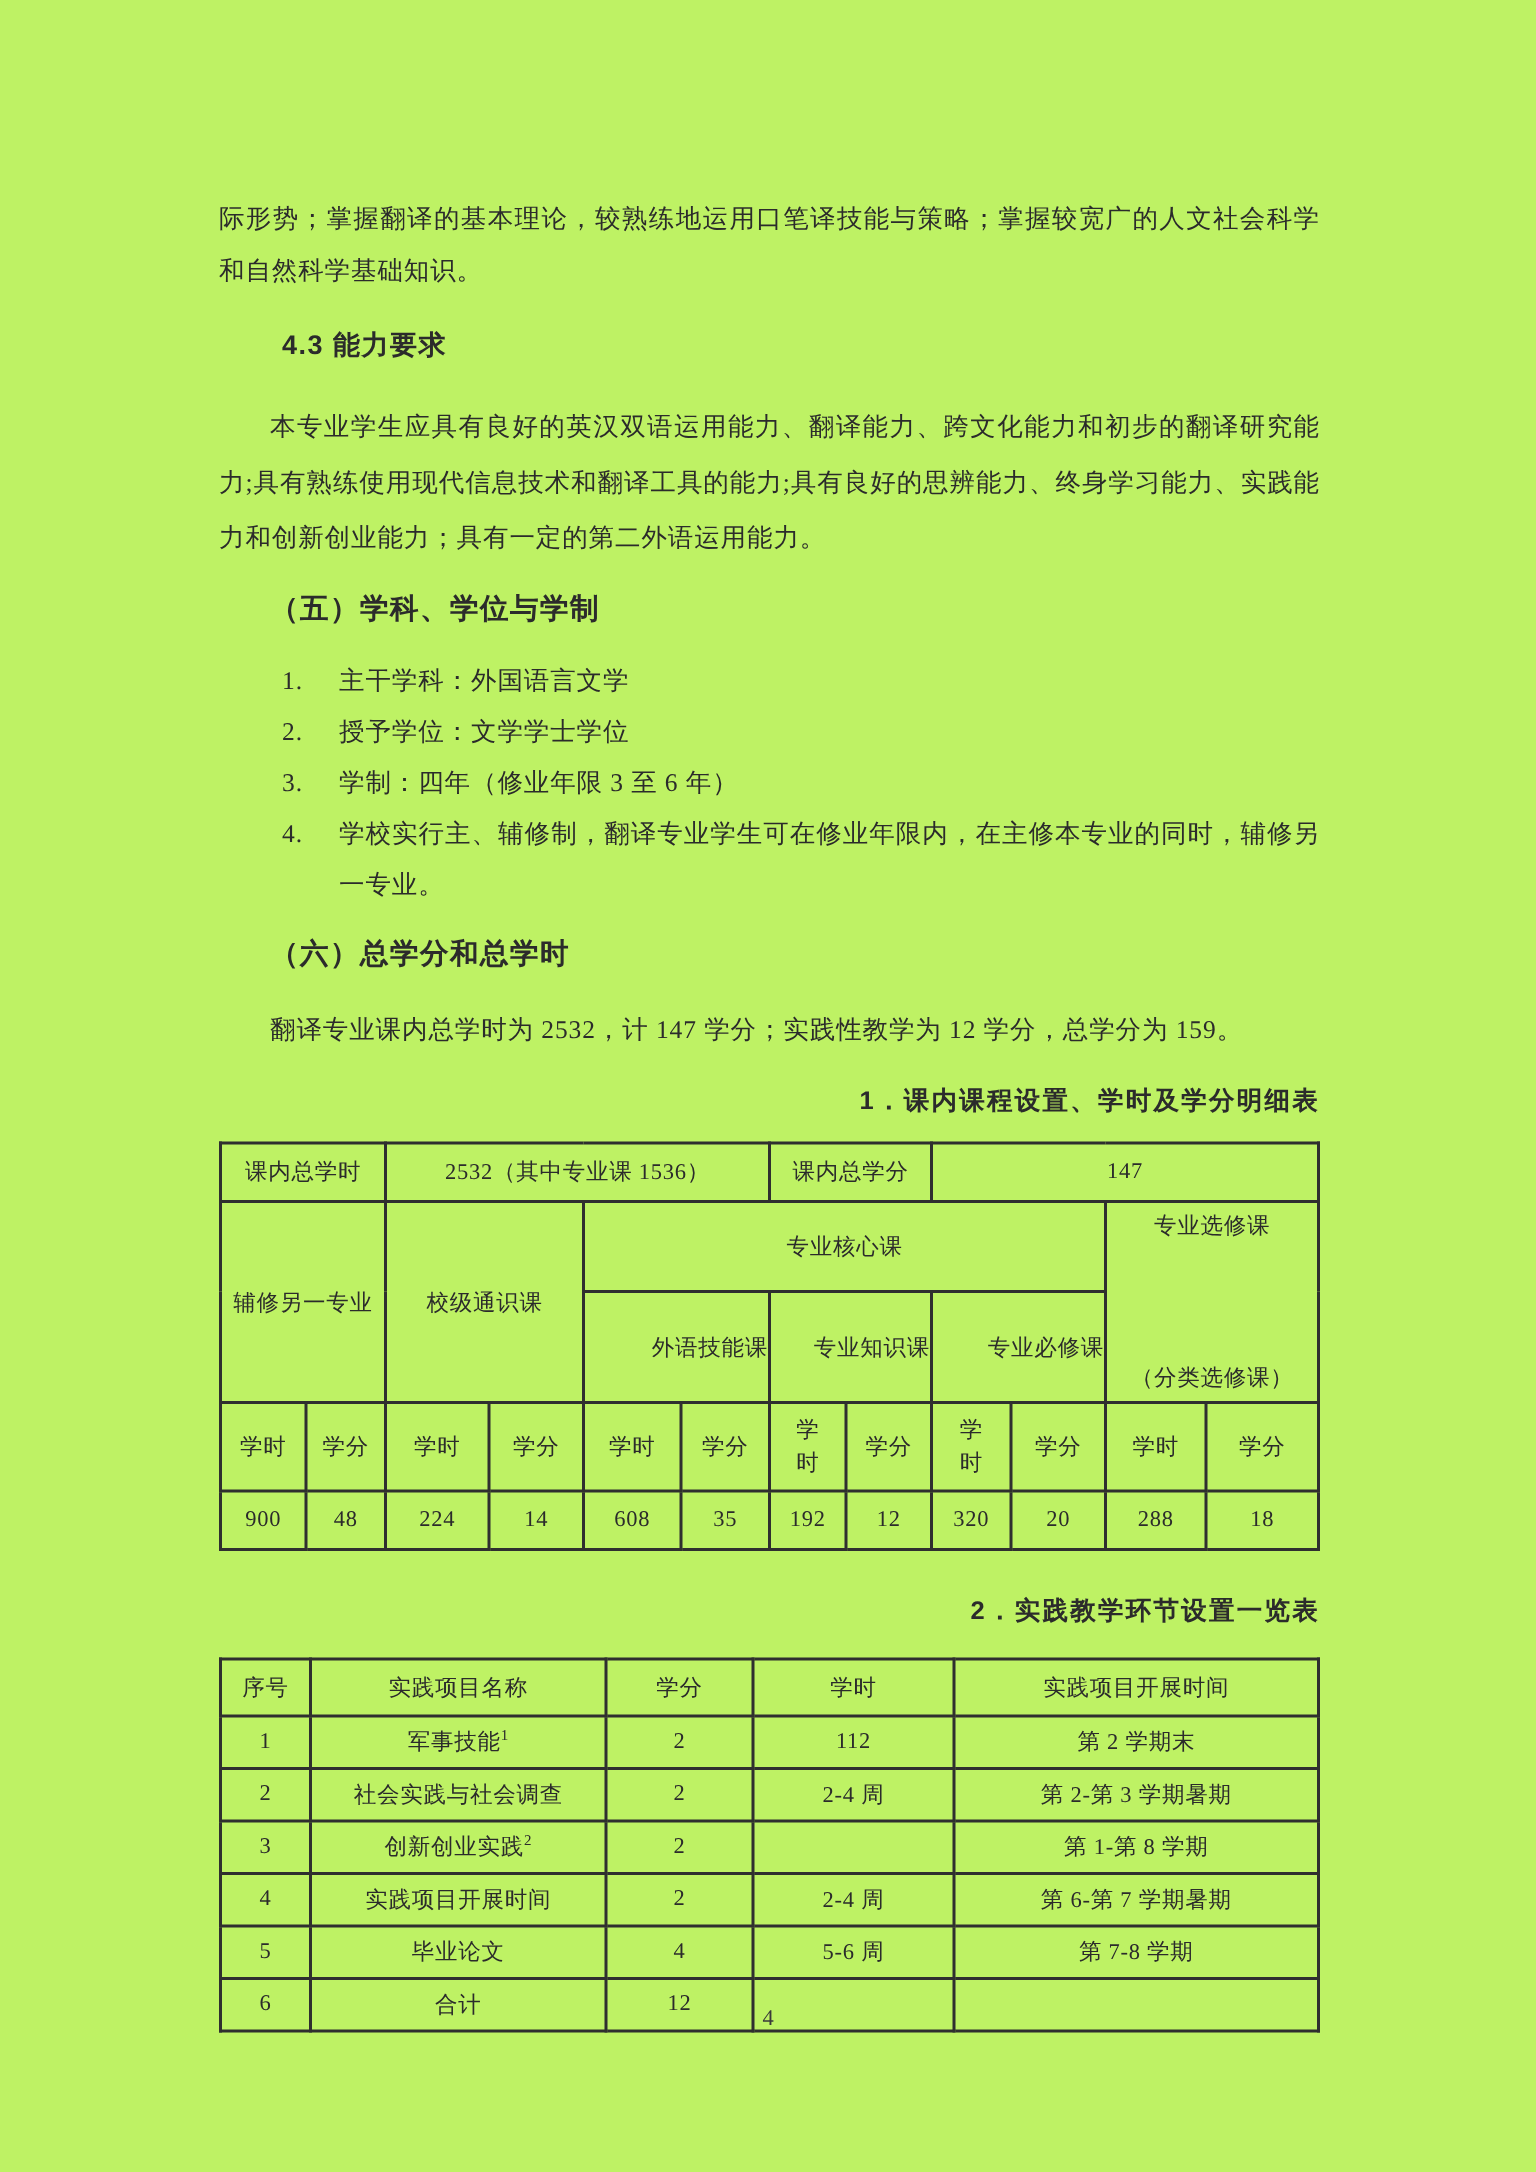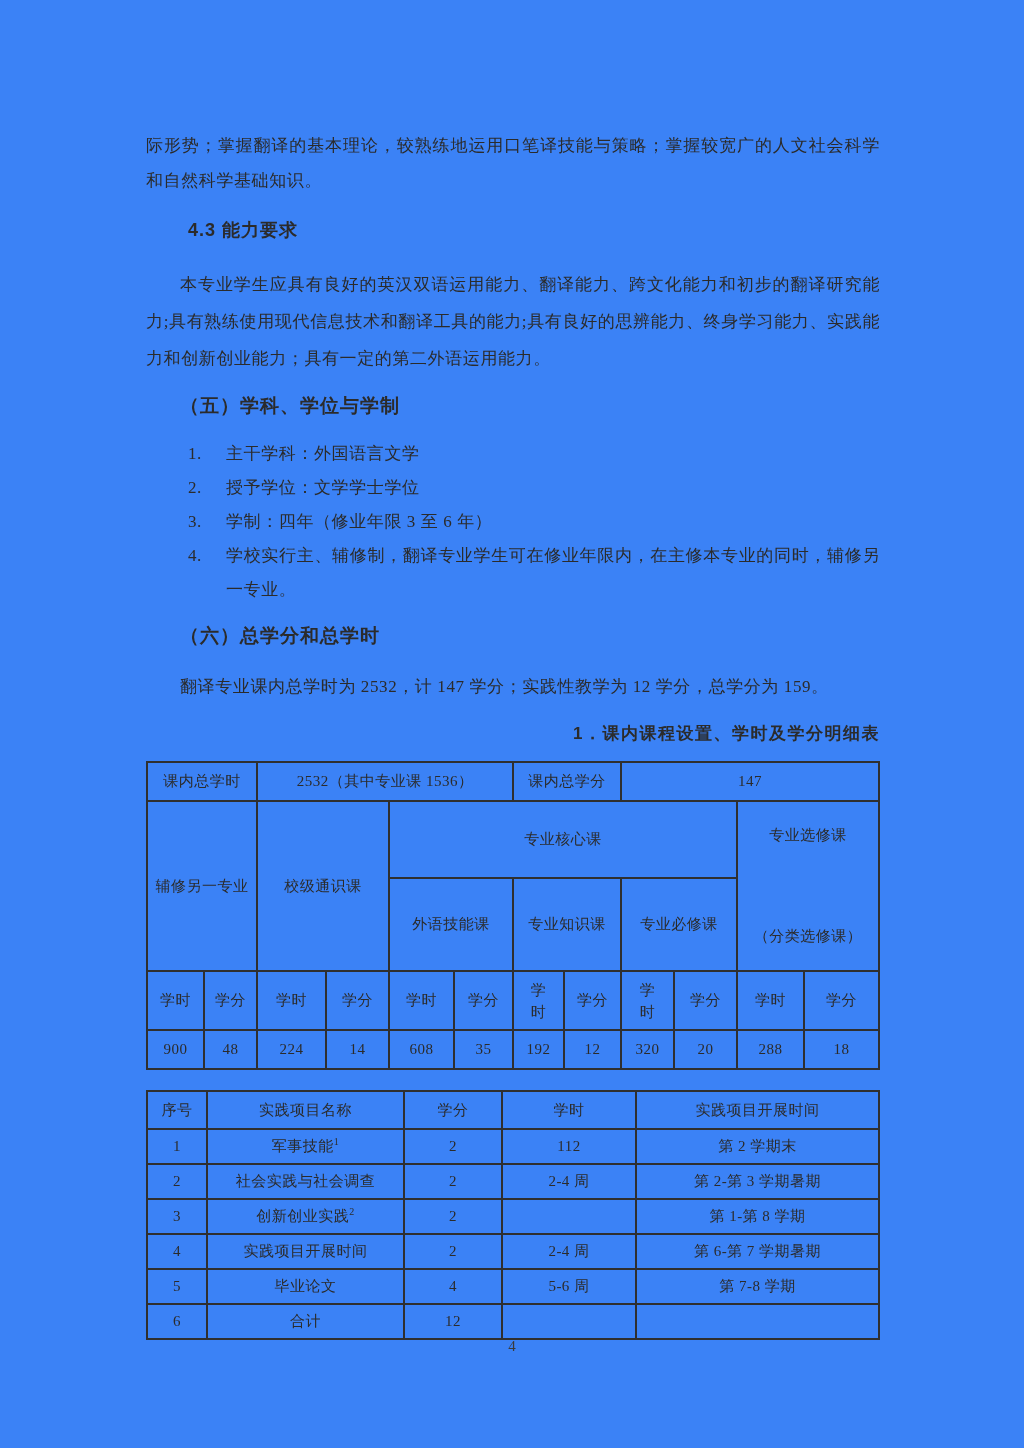--- a/index.html
+++ b/index.html
@@ -1,21 +1,21 @@
 <!DOCTYPE html>
 <html lang="zh"><head>
 <meta charset="utf-8">
 <style>
   * { margin:0; padding:0; box-sizing:border-box; }
   html,body { background:#e8e8e8; }
   .page {
     position:relative;
     width:1024px; height:1448px;
     margin:0 auto;
-    background:#3b82f6;
+    background:#bef264;
     color:#2b2b2b;
     font-family:"Liberation Serif","DejaVu Serif",serif;
     overflow:hidden;
   }
   .content {
     position:absolute;
     left:146px; top:128px; width:734px;
   }
   p.bodytext {
     font-size:17px;
@@ -74,25 +74,25 @@
   td {
     border:2px solid #2f2f2f;
     text-align:center;
     vertical-align:middle;
     font-size:15px;
     letter-spacing:0.5px;
     overflow:hidden;
   }
   .t1 tr.r1 td { height:39px; }
   .t1 tr.r2 td { height:37px; }
-  .t1 tr.r3 td { height:45px; }
+  .t1 tr.r3 td { height:45px;text-align:right; }
   .t1 tr.r4 td { height:59px; }
   .t1 tr.r5 td { height:39px;margin-top:16px; }
   td.stacked { white-space:pre-line; line-height:22px; }
-  td.elective { padding:24px 2px; }
+  td.elective { padding:6px 2px; }
   .elective-inner {
     display:flex; flex-direction:column;
     justify-content:space-between; align-items:center;
     height:120px;
   }
   .t2 tr.hdr td { height:38px; }
   .t2 tr.row td { height:35px; }
   sup.fnote { font-size:10px; vertical-align:super; line-height:0; }
   .page-number {
     position:absolute;
@@ -205,20 +205,21 @@
         <td>192</td>
         <td>12</td>
         <td>320</td>
         <td>20</td>
         <td>288</td>
         <td>18</td>
       </tr>
     </tbody>
       </table>
 
+    <h4 class="table-heading t2h">2．实践教学环节设置一览表</h4>
 
     <table class="t2">
       <colgroup>
         <col style="width:60px">
           <col style="width:197px">
           <col style="width:98px">
           <col style="width:134px">
           <col style="width:243px">
       </colgroup>
       <tbody>

